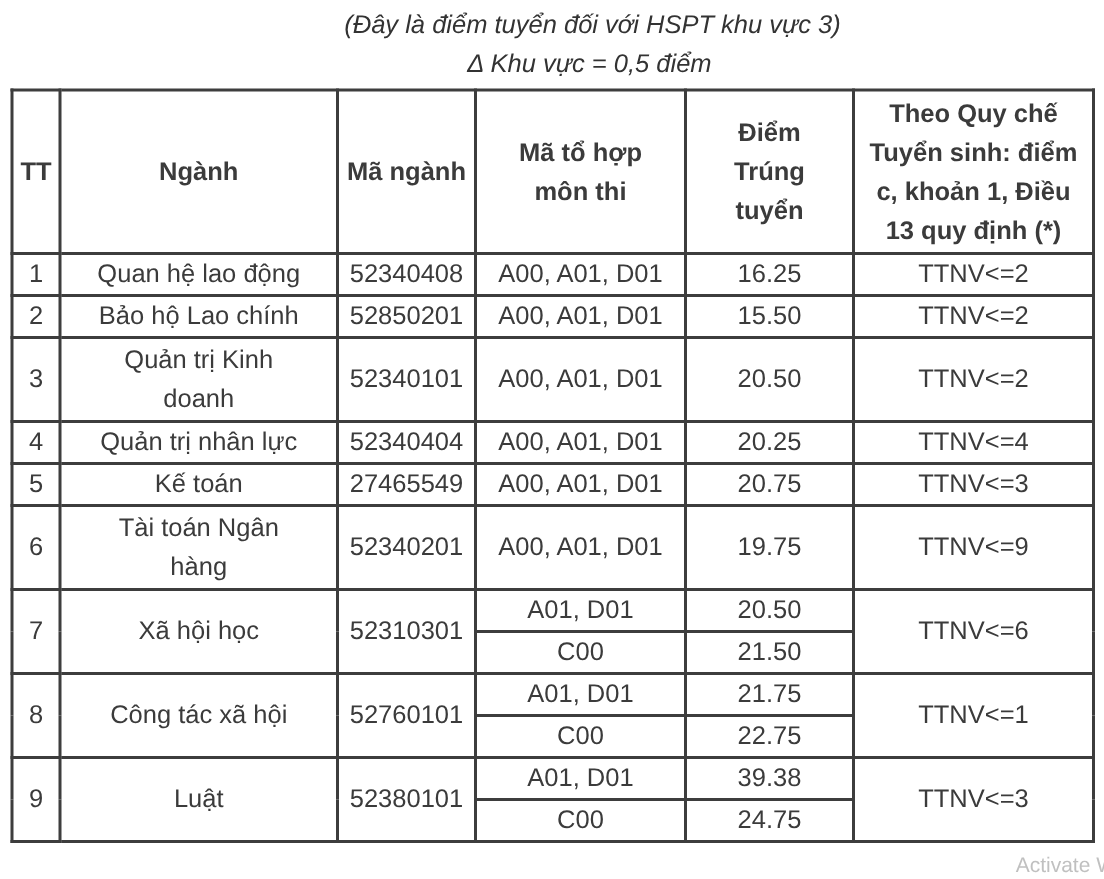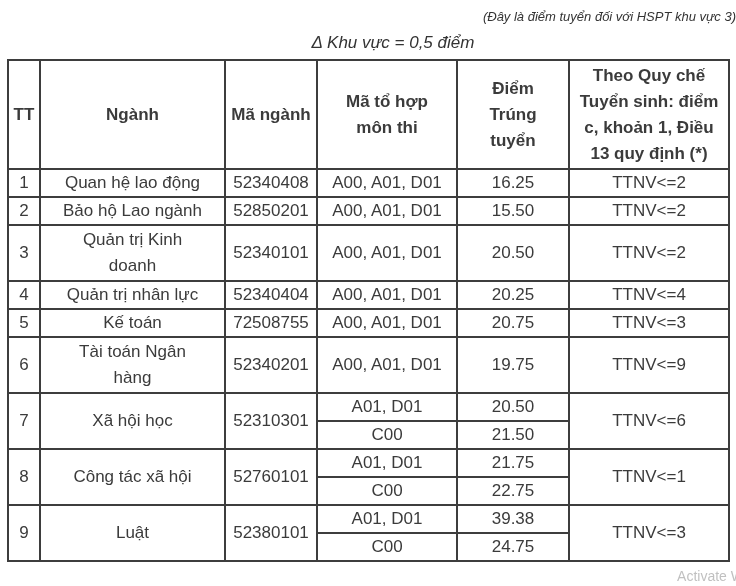--- a/index.html
+++ b/index.html
@@ -6,24 +6,24 @@
   body {
     width: 736px; height: 586px;
     background: #ffffff;
     font-family: "Liberation Sans", sans-serif;
     color: #3b3b3b;
     overflow: hidden;
     position: relative;
   }
   .topnotes { padding-top: 4px; }
   .subtitle {
-    text-align: right;
+    text-align: center;
     padding-left: 54px;
     font-style: italic;
-    font-size: 13px;
+    font-size: 17px;
     line-height: 26px;
     color: #333333;
   }
   .delta-line {
     display: flex;
     justify-content: center;
     padding-left: 50px;
     font-style: italic;
     font-size: 17px;
     line-height: 26px;
@@ -109,21 +109,21 @@
     <td>1</td>
     <td class="c-nganh">Quan hệ lao động</td>
     <td>52340408</td>
     <td>A00, A01, D01</td>
     <td class="c-score">16.25</td>
     <td class="c-quyche">TTNV&lt;=2</td>
   </tr>
 
   <tr class="single">
     <td>2</td>
-    <td class="c-nganh">Bảo hộ Lao ngành</td>
+    <td class="c-nganh">Bảo hộ Lao chính</td>
     <td>52850201</td>
     <td>A00, A01, D01</td>
     <td class="c-score">15.50</td>
     <td class="c-quyche">TTNV&lt;=2</td>
   </tr>
 
   <tr class="tall">
     <td>3</td>
     <td class="c-nganh">Quản trị Kinh
 doanh</td>
@@ -138,21 +138,21 @@
     <td class="c-nganh">Quản trị nhân lực</td>
     <td>52340404</td>
     <td>A00, A01, D01</td>
     <td class="c-score">20.25</td>
     <td class="c-quyche">TTNV&lt;=4</td>
   </tr>
 
   <tr class="single">
     <td>5</td>
     <td class="c-nganh">Kế toán</td>
-    <td>72508755</td>
+    <td>27465549</td>
     <td>A00, A01, D01</td>
     <td class="c-score">20.75</td>
     <td class="c-quyche">TTNV&lt;=3</td>
   </tr>
 
   <tr class="tall">
     <td>6</td>
     <td class="c-nganh">Tài toán Ngân
 hàng</td>
     <td>52340201</td>

